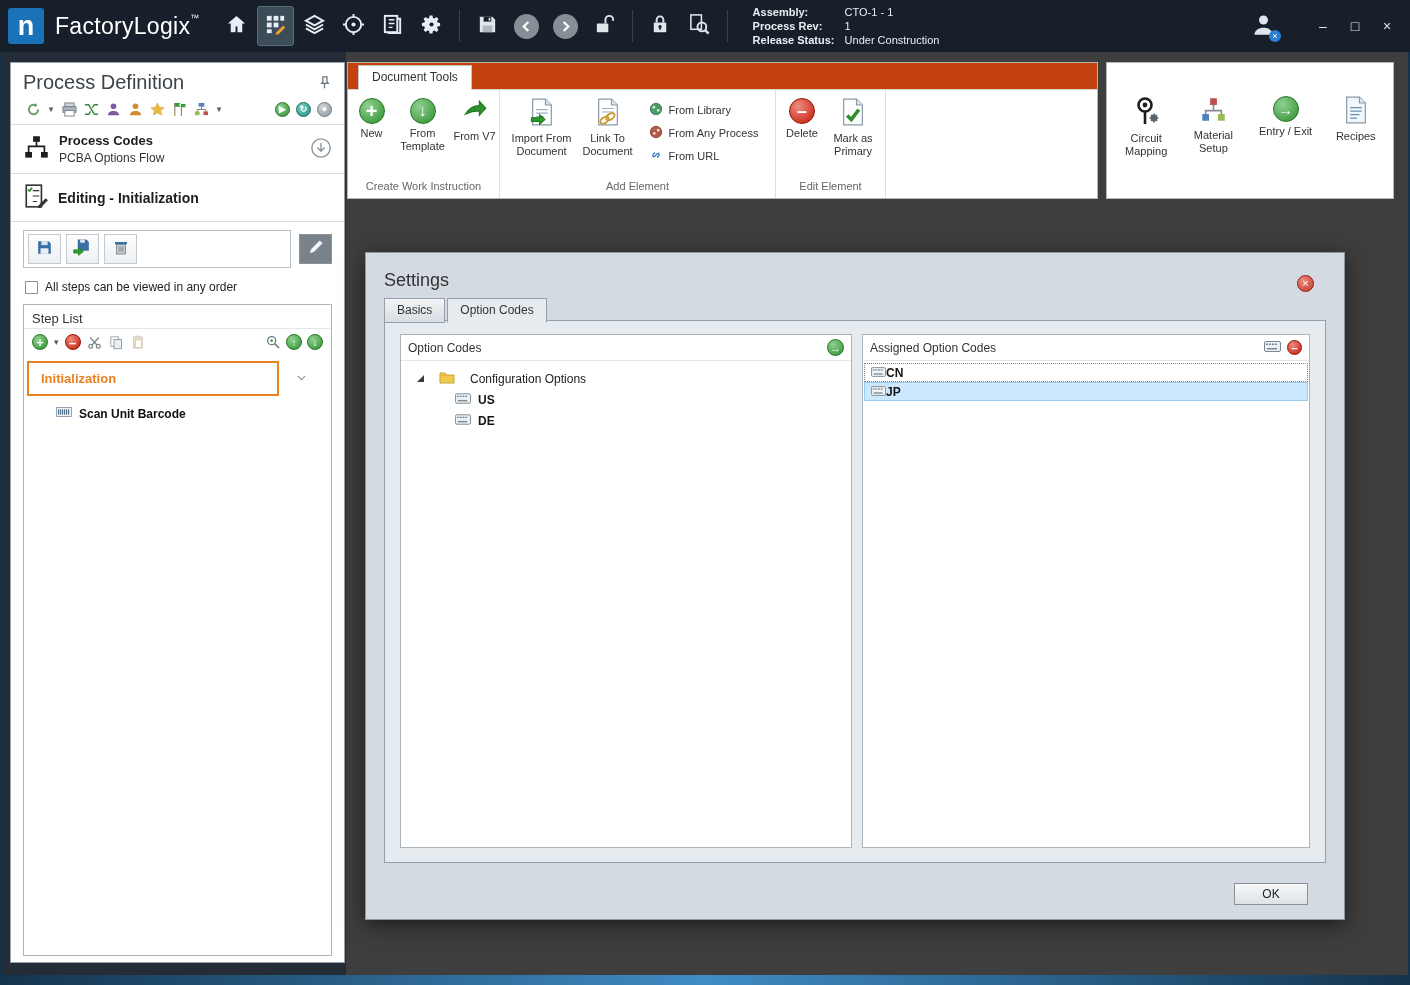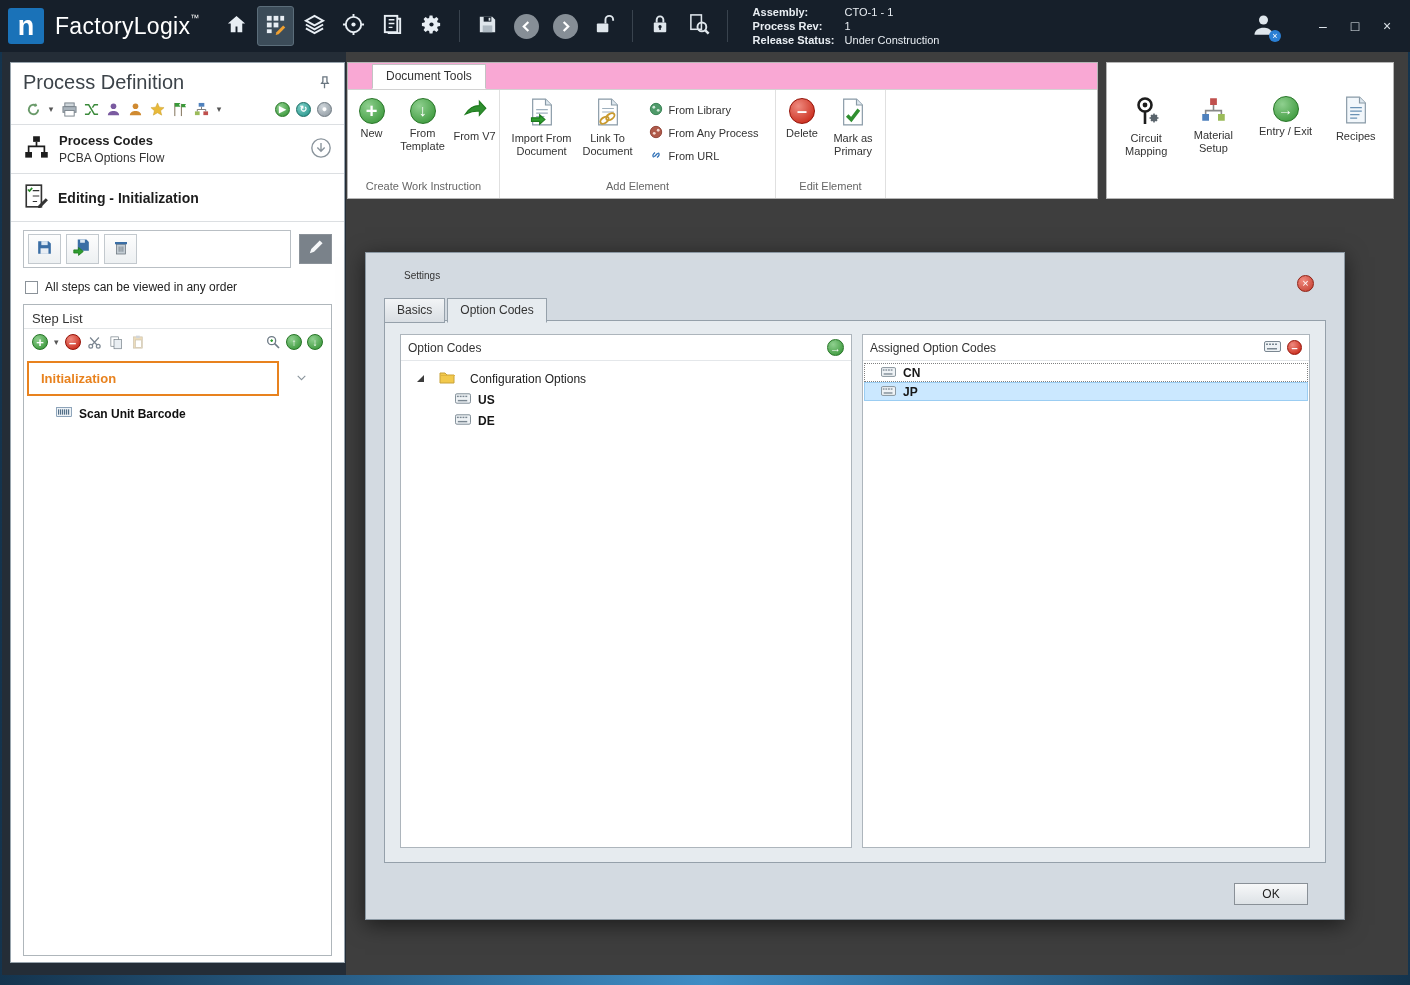--- a/index.html
+++ b/index.html
@@ -59,52 +59,52 @@
 
   
   .gcirc{border-radius:50%;background:radial-gradient(circle at 35% 30%,#8fd08f,#2e8f2e);color:#fff;display:flex;align-items:center;justify-content:center;border:1px solid #267526;font-weight:bold}
   .tcirc{border-radius:50%;background:radial-gradient(circle at 35% 30%,#7fd0c8,#1f8f85);color:#fff;display:flex;align-items:center;justify-content:center;border:1px solid #176b63;font-weight:bold}
   .kcirc{border-radius:50%;background:radial-gradient(circle at 35% 30%,#cfd6db,#8a949c);color:#fff;display:flex;align-items:center;justify-content:center;border:1px solid #6d7880;font-weight:bold}
   .rcirc{border-radius:50%;background:radial-gradient(circle at 35% 30%,#ef8b80,#c21807);color:#fff;display:flex;align-items:center;justify-content:center;border:1px solid #951106;font-weight:bold}
 
   
   .ribbon-wrap{position:absolute;left:345px;top:10px;right:14px;height:137px;display:flex;gap:8px}
   .ribbon-main{flex:1;background:#fff;border:1px solid #b5b5b5;display:flex;flex-direction:column}
-  .rtabs{height:27px;border-bottom:1px solid #d2d2d2;display:flex;align-items:flex-start;padding-left:24px;background:#f9a8d4}
+  .rtabs{height:27px;border-bottom:1px solid #d2d2d2;display:flex;align-items:center;padding-left:10px;background:#c2410c}
   .rtab{padding:4px 13px 5px;border:1px solid #c3c3c3;border-bottom:1px solid #fff;font-size:12px;color:#333;background:#fff;position:relative;top:1px;cursor:pointer}
   .rbody{flex:1;display:flex}
   .rgroup{display:flex;flex-direction:column;border-right:1px solid #e0e0e0;padding:0 2px}
   .rgroup-body{flex:1;display:flex;justify-content:center;gap:3px;padding-top:5px}
   .rgroup-label{height:18px;text-align:center;font-size:11px;color:#666;white-space:nowrap;padding:0 8px}
   .rfill{flex:1}
   .rbtn{width:60px;display:flex;flex-direction:column;align-items:center;gap:3px;padding-top:3px;cursor:pointer}
   .rbtn .lbl{font-size:11px;color:#333;text-align:center;line-height:1.2}
   .rlinks{display:flex;flex-direction:column;gap:7px;padding:7px 8px 0 8px}
   .rlink{display:flex;align-items:center;gap:6px;font-size:11px;color:#333;white-space:nowrap;cursor:pointer}
   .ribbon-right{width:288px;background:#fff;border:1px solid #b5b5b5;display:flex;align-items:flex-start;justify-content:space-evenly;padding-top:30px}
 
   
   .dialog{position:absolute;left:363px;top:200px;width:980px;height:668px;background:#d3dae1;border:1px solid #8b98a3;box-shadow:0 5px 20px rgba(0,0,0,.55)}
-  .dlg-title{position:absolute;left:38px;top:17px;font-size:10px;color:#333}
+  .dlg-title{position:absolute;left:18px;top:17px;font-size:18px;color:#333}
   .dlg-close{position:absolute;right:30px;top:22px;width:17px;height:17px;border-radius:50%;background:radial-gradient(circle at 35% 30%,#f08a7e,#c0392b);border:1px solid #8f2013;color:#fff;font-size:11px;line-height:15px;text-align:center;cursor:pointer}
   .dlg-tabs{position:absolute;left:18px;top:45px;display:flex;z-index:2}
   .dtab{padding:4px 12px 5px;font-size:12px;color:#333;border:1px solid #95a0aa;background:linear-gradient(#f2f4f6,#d9dee3);margin-right:2px;cursor:pointer}
   .dtab.active{background:#e6ebef;border-bottom:1px solid #e6ebef;position:relative;top:0}
   .dlg-body{position:absolute;left:18px;right:18px;top:67px;bottom:56px;border:1px solid #95a0aa;background:#e6ebef}
   .panel{position:absolute;top:13px;bottom:14px;background:#fff;border:1px solid #adb5bc}
   .panel.left{left:15px;width:452px}
   .panel.right{left:477px;right:15px}
   .panel-header{height:26px;display:flex;align-items:center;gap:6px;padding:0 7px;border-bottom:1px solid #e4e7ea}
   .panel-title{font-size:12px;color:#333;flex:1}
   .tree{padding:7px 4px}
   .tree-root{display:flex;align-items:center;gap:15px;height:21px;padding-left:12px;font-size:12px;color:#222;cursor:pointer}
   .tree-child{display:flex;align-items:center;gap:7px;height:21px;padding-left:50px;font-size:12px;font-weight:bold;color:#161616;cursor:pointer}
   .tri{width:0;height:0;border-bottom:7px solid #3c3c3c;border-left:7px solid transparent}
   .alist{padding:2px 1px}
-  .arow{display:flex;align-items:center;gap:7px;height:19px;padding-left:16px;font-size:12px;font-weight:bold;color:#161616;cursor:pointer}
+  .arow{display:flex;align-items:center;height:19px;padding-left:6px;font-size:12px;font-weight:bold;color:#161616;cursor:pointer}
   .arow.focus{border:1px dotted #808080}
   .arow.selected{background:#cbe8ff;border:1px solid #9bcdf2}
   .dlg-ok{position:absolute;right:36px;bottom:14px;width:74px;height:22px;border:1px solid #899097;background:linear-gradient(#f7f8f9,#dde2e6);font-size:12px;color:#222;display:flex;align-items:center;justify-content:center;cursor:pointer}
 </style>
 </head>
 <body>
 
 <div class="window">
 
   <div class="titlebar">

